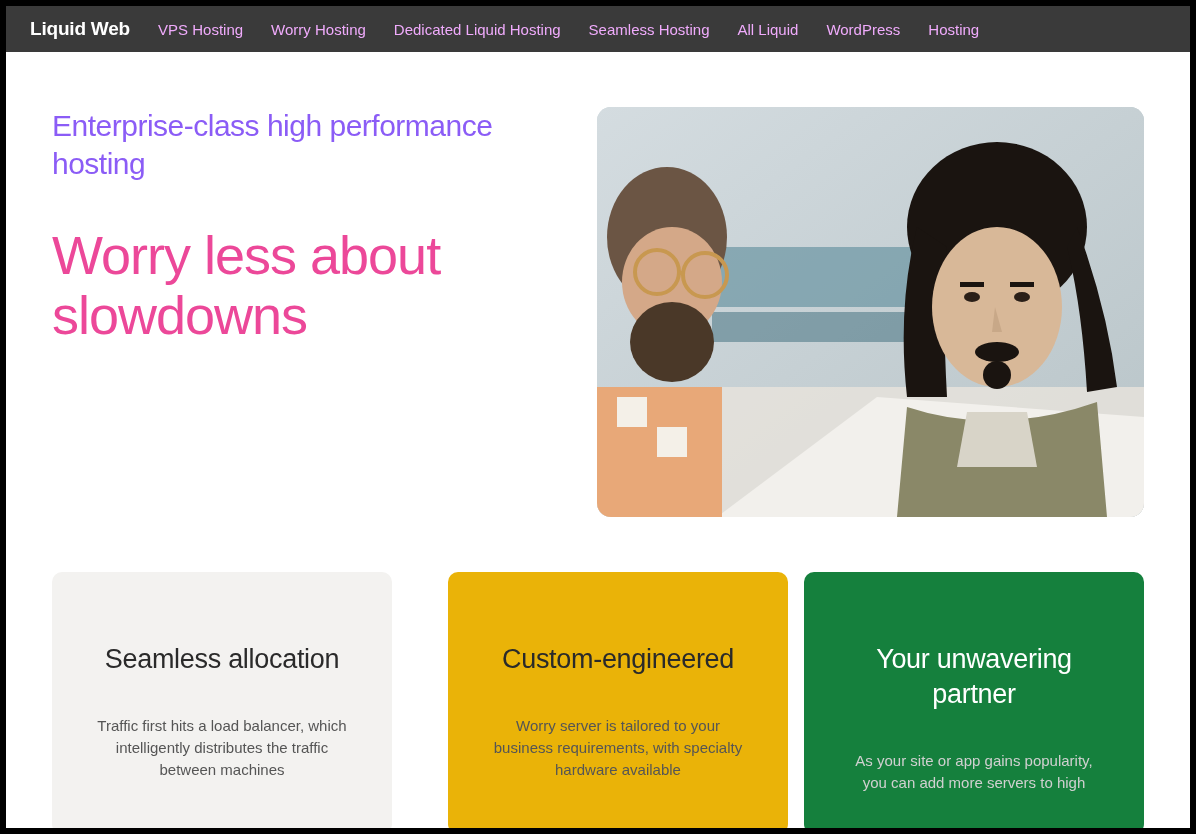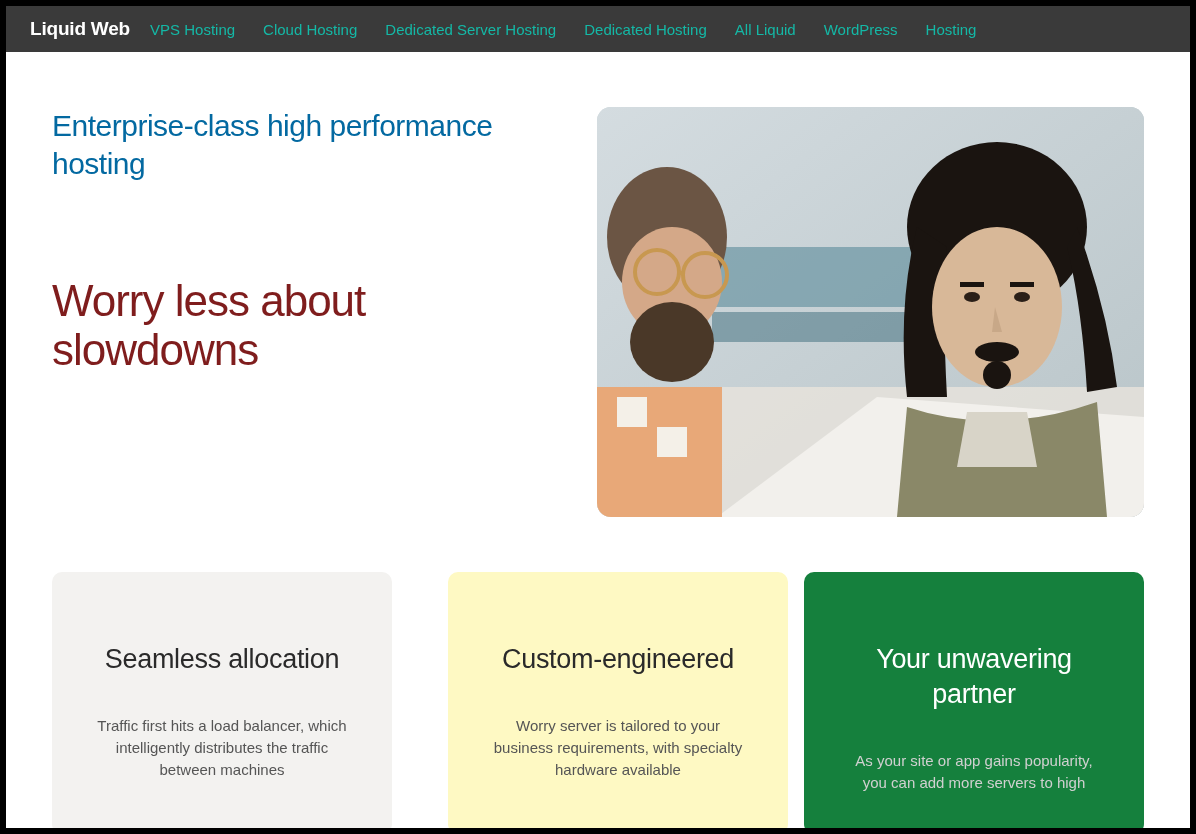--- a/index.html
+++ b/index.html
@@ -23,58 +23,58 @@
       background: #fff;
       height: 100%;
       overflow: hidden;
     }
     .navbar {
       background: #3a3a3a;
       height: 46px;
       display: flex;
       align-items: center;
       padding: 0 24px;
-      gap: 20px;
+      gap: 28px;
     }
     .brand {
       color: #fff;
       font-size: 19px;
       font-weight: 600;
       letter-spacing: -0.2px;
     }
     .nav-links {
       display: flex;
       gap: 28px;
     }
     .nav-link {
-      color: #14b8a6;
+      color: #f0abfc;
       font-size: 15px;
       font-weight: 500;
       cursor: pointer;
     }
     .hero {
       display: flex;
       padding: 55px 46px 0 46px;
       gap: 40px;
     }
     .hero-left {
       flex: 1;
       padding-top: 0;
     }
     .subtitle {
-      color: #0369a1;
+      color: #8b5cf6;
       font-size: 30px;
       font-weight: 400;
       line-height: 1.25;
       letter-spacing: -0.5px;
-      margin-bottom: 94px;
+      margin-bottom: 43px;
     }
     .title {
-      color: #7f1d1d;
-      font-size: 44px;
+      color: #ec4899;
+      font-size: 54px;
       font-weight: 400;
       line-height: 1.12;
       letter-spacing: -1px;
     }
     .hero-image {
       width: 547px;
       height: 410px;
       border-radius: 14px;
       overflow: hidden;
       flex-shrink: 0;
@@ -95,21 +95,21 @@
       flex: 1;
       border-radius: 10px;
       padding: 70px 40px 40px 40px;
       text-align: center;
       min-height: 240px;
     }
     .card-1 {
       background: #f3f2f0;
     }
     .card-2 {
-      background: #fef9c3;
+      background: #eab308;
       margin-left: 40px;
     }
     .card-3 {
       background: #15803d;
     }
     .card-title {
       font-size: 27px;
       font-weight: 400;
       line-height: 1.3;
       letter-spacing: -0.3px;
@@ -131,23 +131,23 @@
   </style>
 </head>
 <body>
 
 <div class="outer-frame">
   <div class="page">
     <nav class="navbar">
       <div class="brand">Liquid Web</div>
       <div class="nav-links">
         <span class="nav-link">VPS Hosting</span>
-        <span class="nav-link">Cloud Hosting</span>
-        <span class="nav-link">Dedicated Server Hosting</span>
-        <span class="nav-link">Dedicated Hosting</span>
+        <span class="nav-link">Worry Hosting</span>
+        <span class="nav-link">Dedicated Liquid Hosting</span>
+        <span class="nav-link">Seamless Hosting</span>
         <span class="nav-link">All Liquid</span>
         <span class="nav-link">WordPress</span>
         <span class="nav-link">Hosting</span>
       </div>
     </nav>
 
     <section class="hero">
       <div class="hero-left">
         <div class="subtitle">Enterprise-class high performance hosting</div>
         <div class="title">Worry less about slowdowns</div>

